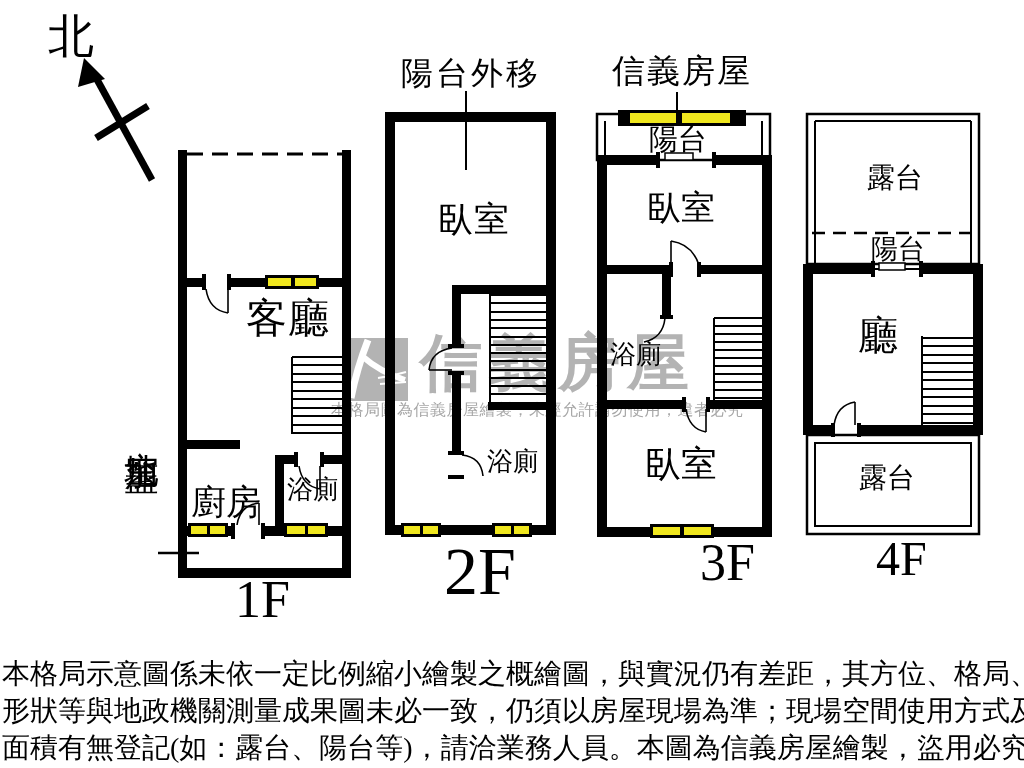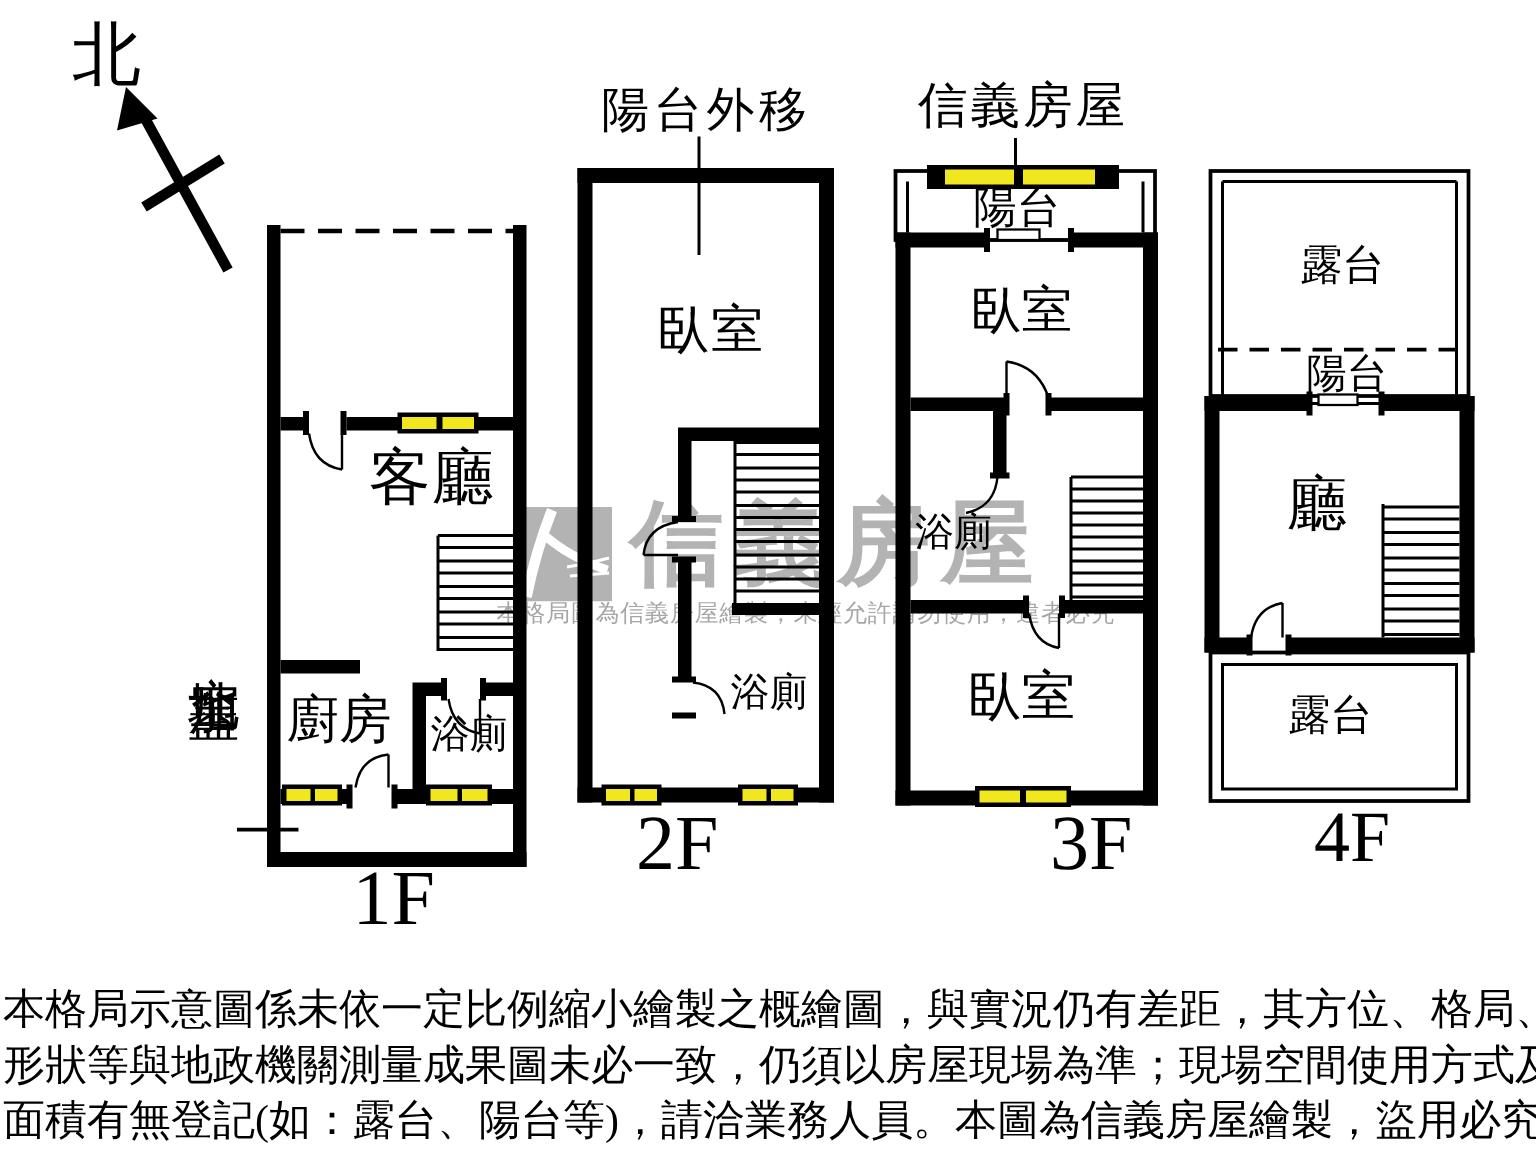--- a/index.html
+++ b/index.html
@@ -262,28 +262,28 @@
       <rect x="815" y="443" width="156" height="83" fill="none" stroke="#000" stroke-width="2"></rect>
     </g>
   </svg>
 
   <div class="lbl" style="left:48px;top:14px;font-size:46px;">北</div>
 
   <div class="lbl" style="left:401px;top:57px;font-size:32px;letter-spacing:3px;">陽台外移</div>
   <div class="lbl" style="left:612px;top:55px;font-size:33px;letter-spacing:2px;">信義房屋</div>
 
   <div class="lbl" style="left:246px;top:298px;font-size:41px;letter-spacing:1px;">客廳</div>
-  <div class="lbl" style="left:191px;top:462px;font-size:35px;">廚房</div>
+  <div class="lbl" style="left:191px;top:485px;font-size:35px;">廚房</div>
   <div class="lbl" style="left:287px;top:477px;font-size:26px;">浴廁</div>
   <div class="lbl vert" style="left:124px;top:424px;font-size:34px;letter-spacing:3px;">空地加蓋</div>
   <div class="lbl" style="left:235px;top:574px;font-size:52px;">1F</div>
 
   <div class="lbl" style="left:438px;top:202px;font-size:35px;letter-spacing:1px;">臥室</div>
   <div class="lbl" style="left:487px;top:449px;font-size:26px;">浴廁</div>
-  <div class="lbl" style="left:424px;top:537px;font-size:52px;">2F</div>
+  <div class="lbl" style="left:444px;top:537px;font-size:68px;">2F</div>
 
   <div class="lbl" style="left:649px;top:125px;font-size:29px;">陽台</div>
   <div class="lbl" style="left:647px;top:191px;font-size:34px;">臥室</div>
   <div class="lbl" style="left:610px;top:342px;font-size:26px;">浴廁</div>
   <div class="lbl" style="left:645px;top:446px;font-size:36px;">臥室</div>
   <div class="lbl" style="left:652px;top:537px;font-size:52px;margin-left:48px;">3F</div>
 
   <div class="lbl" style="left:867px;top:164px;font-size:28px;">露台</div>
   <div class="lbl" style="left:871px;top:236px;font-size:27px;">陽台</div>
   <div class="lbl" style="left:858px;top:316px;font-size:40px;">廳</div>

